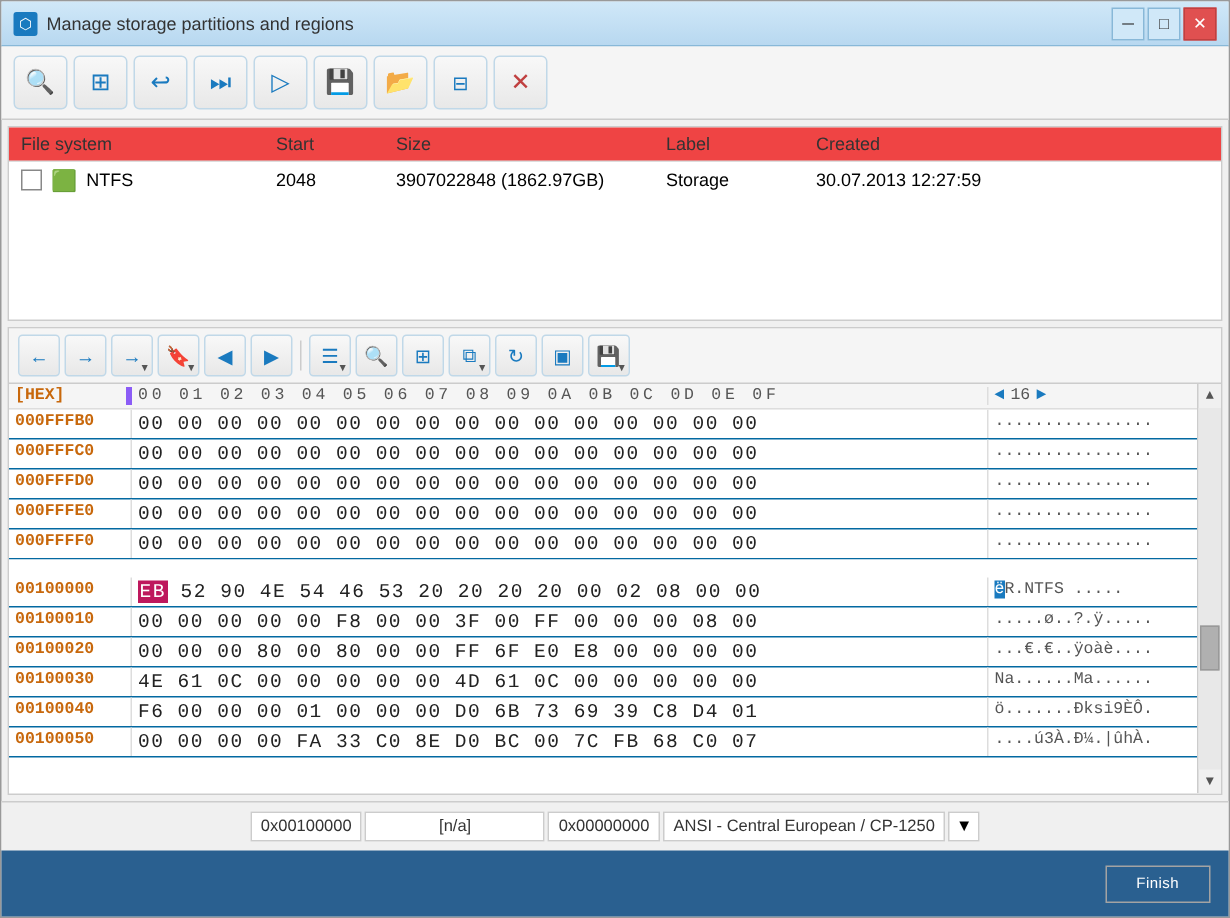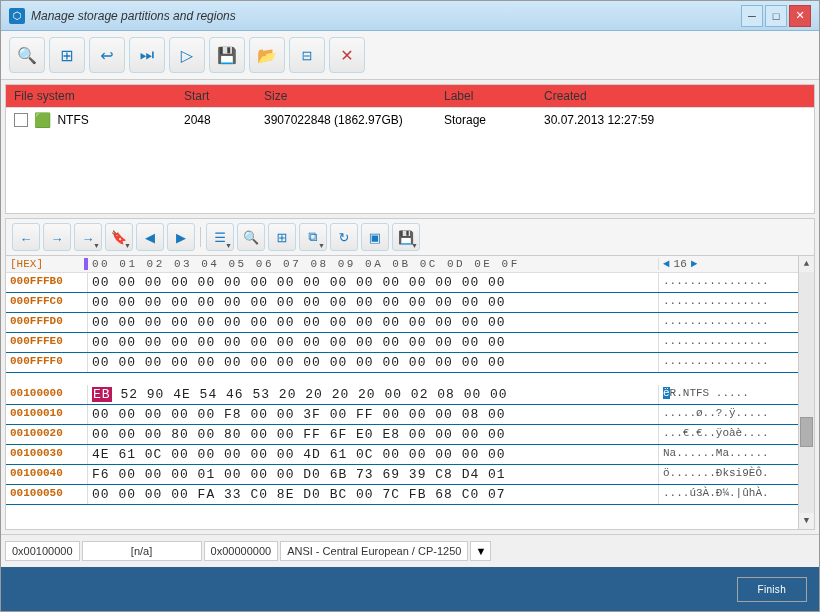--- a/index.html
+++ b/index.html
@@ -44,21 +44,20 @@
       border-radius: 2px;
       display: flex;
       align-items: center;
       justify-content: center;
       color: white;
       font-size: 10px;
     }
     .title-text {
       font-size: 12px;
       color: #333;
-      font-style: italic;
     }
     .title-bar-buttons {
       display: flex;
       gap: 2px;
     }
     .title-btn {
       width: 22px;
       height: 22px;
       border: 1px solid #88b8d8;
       background: #d0e8f8;
@@ -205,21 +204,21 @@
       display: flex;
       background: #f5f5f5;
       border-bottom: 1px solid #ddd;
       padding: 2px 0;
       flex-shrink: 0;
     }
     .hex-addr-header {
       width: 82px;
       padding: 0 4px;
       color: #c8680c;
-      font-weight: normal;
+      font-weight: bold;
       font-size: 11px;
       border-right: 4px solid #8b5cf6;
     }
     .hex-bytes-header {
       flex: 1;
       color: #555;
       font-size: 11px;
       padding: 0 4px;
       letter-spacing: 2.5px;
     }
@@ -325,20 +324,21 @@
     
     .status-bar {
       background: #f0f0f0;
       border-top: 1px solid #ccc;
       display: flex;
       align-items: center;
       height: 26px;
       padding: 16px 4px;
       gap: 2px;
       flex-shrink: 0;
+      justify-content: center;
     }
     .status-cell {
       border: 1px solid #ccc;
       background: white;
       height: 20px;
       padding: 0 6px;
       display: flex;
       align-items: center;
       font-size: 11px;
       color: #333;

